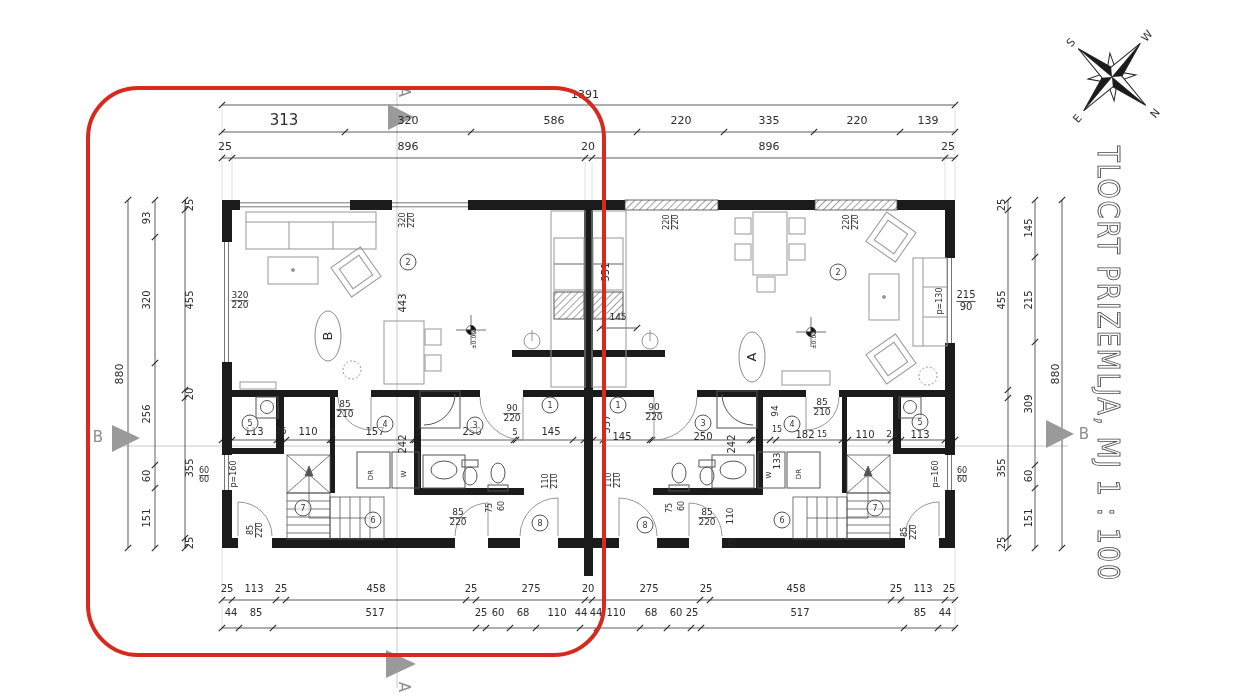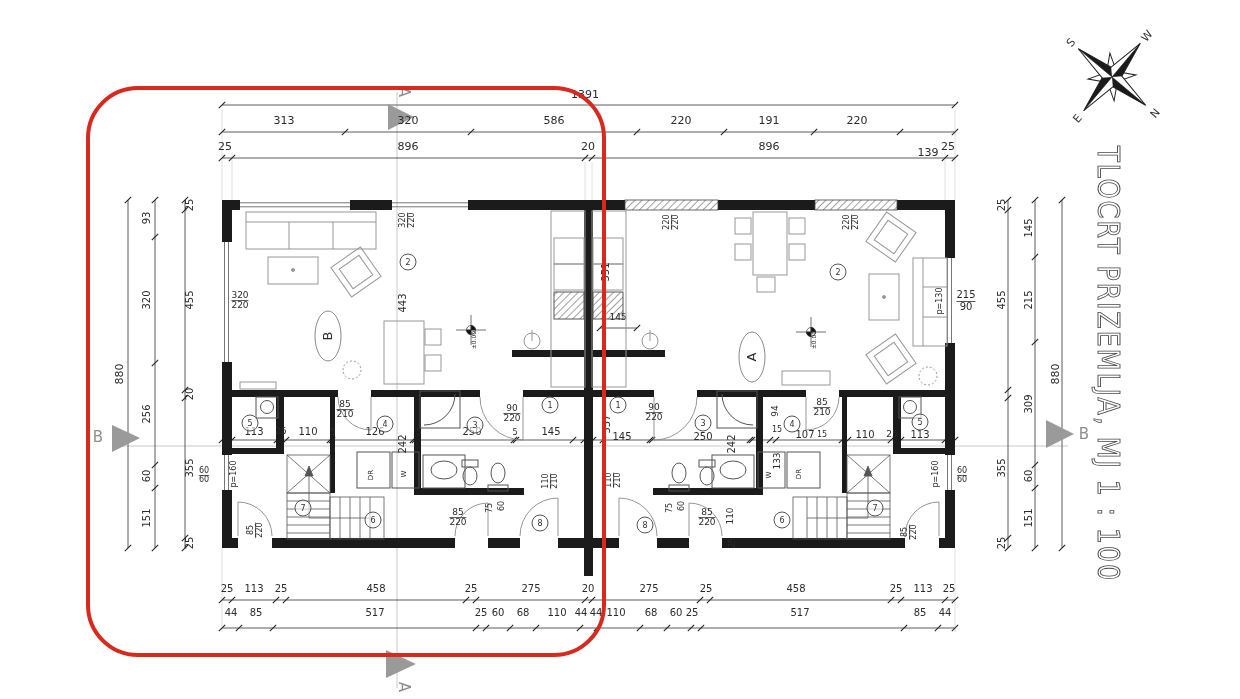--- a/index.html
+++ b/index.html
@@ -402,27 +402,27 @@
     <text x="54" y="4" font-size="11" fill="#333" text-anchor="middle">W</text>
     <text x="0" y="60" font-size="11" fill="#333" text-anchor="middle">N</text>
     <text x="-54" y="4" font-size="11" fill="#333" text-anchor="middle">E</text>
   </g>
 
   <text x="1102" y="150" transform="rotate(90 1102 146)" font-size="30" letter-spacing="2" textLength="436" lengthAdjust="spacingAndGlyphs" fill="none" stroke="#4a4a4a" stroke-width="0.9">TLOCRT PRIZEMLJA, MJ 1 : 100</text>
 </svg>
 
 <div id="labels">
       <div class="lbl" style="left: 585px; top: 95px; font-size: 11px; transform: translate(-50%, -50%);">1391</div>
-      <div class="lbl" style="left: 284px; top: 121px; font-size: 11px; transform: translate(-50%, -50%);">313</div>
+      <div class="lbl" style="left: 284px; top: 121px; font-size: 15px; transform: translate(-50%, -50%);">313</div>
       <div class="lbl" style="left: 408px; top: 121px; font-size: 11px; transform: translate(-50%, -50%);">320</div>
       <div class="lbl" style="left: 554px; top: 121px; font-size: 11px; transform: translate(-50%, -50%);">586</div>
       <div class="lbl" style="left: 681px; top: 121px; font-size: 11px; transform: translate(-50%, -50%);">220</div>
-      <div class="lbl" style="left: 769px; top: 121px; font-size: 11px; transform: translate(-50%, -50%);">191</div>
+      <div class="lbl" style="left: 769px; top: 121px; font-size: 11px; transform: translate(-50%, -50%);">335</div>
       <div class="lbl" style="left: 857px; top: 121px; font-size: 11px; transform: translate(-50%, -50%);">220</div>
-      <div class="lbl" style="left: 928px; top: 121px; font-size: 11px; transform: translate(-50%, -50%); margin-top: 32px;">139</div>
+      <div class="lbl" style="left: 928px; top: 121px; font-size: 11px; transform: translate(-50%, -50%);">139</div>
       <div class="lbl" style="left: 225px; top: 147px; font-size: 11px; transform: translate(-50%, -50%);">25</div>
       <div class="lbl" style="left: 408px; top: 147px; font-size: 11px; transform: translate(-50%, -50%);">896</div>
       <div class="lbl" style="left: 588px; top: 147px; font-size: 11px; transform: translate(-50%, -50%);">20</div>
       <div class="lbl" style="left: 769px; top: 147px; font-size: 11px; transform: translate(-50%, -50%);">896</div>
       <div class="lbl" style="left: 948px; top: 147px; font-size: 11px; transform: translate(-50%, -50%);">25</div>
       <div class="lbl" style="left: 227px; top: 589px; font-size: 10px; transform: translate(-50%, -50%);">25</div>
       <div class="lbl" style="left: 254px; top: 589px; font-size: 10px; transform: translate(-50%, -50%);">113</div>
       <div class="lbl" style="left: 281px; top: 589px; font-size: 10px; transform: translate(-50%, -50%);">25</div>
       <div class="lbl" style="left: 376px; top: 589px; font-size: 10px; transform: translate(-50%, -50%);">458</div>
       <div class="lbl" style="left: 471px; top: 589px; font-size: 10px; transform: translate(-50%, -50%);">25</div>
@@ -479,21 +479,21 @@
       <div class="lbl" style="left: 240px; top: 301px; font-size: 9px; transform: translate(-50%, -50%);"><span>320</span><span class="fr2">220</span></div>
       <div class="lbl" style="left: 408px; top: 220px; font-size: 8px; transform: translate(-50%, -50%) rotate(-90deg);"><span>320</span><span class="fr2">220</span></div>
       <div class="lbl" style="left: 403px; top: 303px; font-size: 10px; transform: translate(-50%, -50%) rotate(-90deg);">443</div>
       <div class="lbl" style="left: 474px; top: 340px; font-size: 6px; transform: translate(-50%, -50%) rotate(-90deg);">±0.00</div>
       <div class="lbl" style="left: 345px; top: 410px; font-size: 9px; transform: translate(-50%, -50%);"><span>85</span><span class="fr2">210</span></div>
       <div class="lbl" style="left: 512px; top: 414px; font-size: 9px; transform: translate(-50%, -50%);"><span>90</span><span class="fr2">220</span></div>
       <div class="lbl" style="left: 254px; top: 432px; font-size: 10px; transform: translate(-50%, -50%);">113</div>
       <div class="lbl" style="left: 281px; top: 432px; font-size: 9px; transform: translate(-50%, -50%);">25</div>
       <div class="lbl" style="left: 308px; top: 432px; font-size: 10px; transform: translate(-50%, -50%);">110</div>
       <div class="lbl" style="left: 333px; top: 433px; font-size: 8px; transform: translate(-50%, -50%);">5</div>
-      <div class="lbl" style="left: 375px; top: 432px; font-size: 10px; transform: translate(-50%, -50%);">126</div>
+      <div class="lbl" style="left: 375px; top: 432px; font-size: 10px; transform: translate(-50%, -50%);">157</div>
       <div class="lbl" style="left: 419px; top: 433px; font-size: 8px; transform: translate(-50%, -50%);">5</div>
       <div class="lbl" style="left: 472px; top: 432px; font-size: 10px; transform: translate(-50%, -50%);">250</div>
       <div class="lbl" style="left: 515px; top: 433px; font-size: 8px; transform: translate(-50%, -50%);">5</div>
       <div class="lbl" style="left: 551px; top: 432px; font-size: 10px; transform: translate(-50%, -50%);">145</div>
       <div class="lbl" style="left: 403px; top: 444px; font-size: 10px; transform: translate(-50%, -50%) rotate(-90deg);">242</div>
       <div class="lbl" style="left: 234px; top: 474px; font-size: 8px; transform: translate(-50%, -50%) rotate(-90deg);">p=160</div>
       <div class="lbl" style="left: 405px; top: 474px; font-size: 7px; transform: translate(-50%, -50%) rotate(-90deg);">W</div>
       <div class="lbl" style="left: 372px; top: 475px; font-size: 7px; transform: translate(-50%, -50%) rotate(-90deg);">DR</div>
       <div class="lbl" style="left: 490px; top: 508px; font-size: 8px; transform: translate(-50%, -50%) rotate(-90deg);">75</div>
       <div class="lbl" style="left: 502px; top: 506px; font-size: 8px; transform: translate(-50%, -50%) rotate(-90deg);">60</div>
@@ -505,21 +505,21 @@
       <div class="lbl" style="left: 852px; top: 222px; font-size: 8px; transform: translate(-50%, -50%) rotate(-90deg);"><span>220</span><span class="fr2">220</span></div>
       <div class="lbl" style="left: 606px; top: 272px; font-size: 10px; transform: translate(-50%, -50%) rotate(-90deg);">351</div>
       <div class="lbl" style="left: 618px; top: 318px; font-size: 9px; transform: translate(-50%, -50%);">145</div>
       <div class="lbl" style="left: 814px; top: 340px; font-size: 6px; transform: translate(-50%, -50%) rotate(-90deg);">±0.00</div>
       <div class="lbl" style="left: 654px; top: 413px; font-size: 9px; transform: translate(-50%, -50%);"><span>90</span><span class="fr2">220</span></div>
       <div class="lbl" style="left: 822px; top: 408px; font-size: 9px; transform: translate(-50%, -50%);"><span>85</span><span class="fr2">210</span></div>
       <div class="lbl" style="left: 607px; top: 424px; font-size: 10px; transform: translate(-50%, -50%) rotate(-90deg);">337</div>
       <div class="lbl" style="left: 622px; top: 437px; font-size: 10px; transform: translate(-50%, -50%);">145</div>
       <div class="lbl" style="left: 703px; top: 437px; font-size: 10px; transform: translate(-50%, -50%);">250</div>
       <div class="lbl" style="left: 777px; top: 430px; font-size: 8px; transform: translate(-50%, -50%);">15</div>
-      <div class="lbl" style="left: 805px; top: 435px; font-size: 10px; transform: translate(-50%, -50%);">107</div>
+      <div class="lbl" style="left: 805px; top: 435px; font-size: 10px; transform: translate(-50%, -50%);">182</div>
       <div class="lbl" style="left: 822px; top: 435px; font-size: 8px; transform: translate(-50%, -50%);">15</div>
       <div class="lbl" style="left: 865px; top: 435px; font-size: 10px; transform: translate(-50%, -50%);">110</div>
       <div class="lbl" style="left: 892px; top: 435px; font-size: 9px; transform: translate(-50%, -50%);">25</div>
       <div class="lbl" style="left: 920px; top: 435px; font-size: 10px; transform: translate(-50%, -50%);">113</div>
       <div class="lbl" style="left: 732px; top: 444px; font-size: 10px; transform: translate(-50%, -50%) rotate(-90deg);">242</div>
       <div class="lbl" style="left: 776px; top: 411px; font-size: 9px; transform: translate(-50%, -50%) rotate(-90deg);">94</div>
       <div class="lbl" style="left: 778px; top: 461px; font-size: 9px; transform: translate(-50%, -50%) rotate(-90deg);">133</div>
       <div class="lbl" style="left: 770px; top: 475px; font-size: 7px; transform: translate(-50%, -50%) rotate(-90deg);">W</div>
       <div class="lbl" style="left: 800px; top: 474px; font-size: 7px; transform: translate(-50%, -50%) rotate(-90deg);">DR</div>
       <div class="lbl" style="left: 670px; top: 508px; font-size: 8px; transform: translate(-50%, -50%) rotate(-90deg);">75</div>

